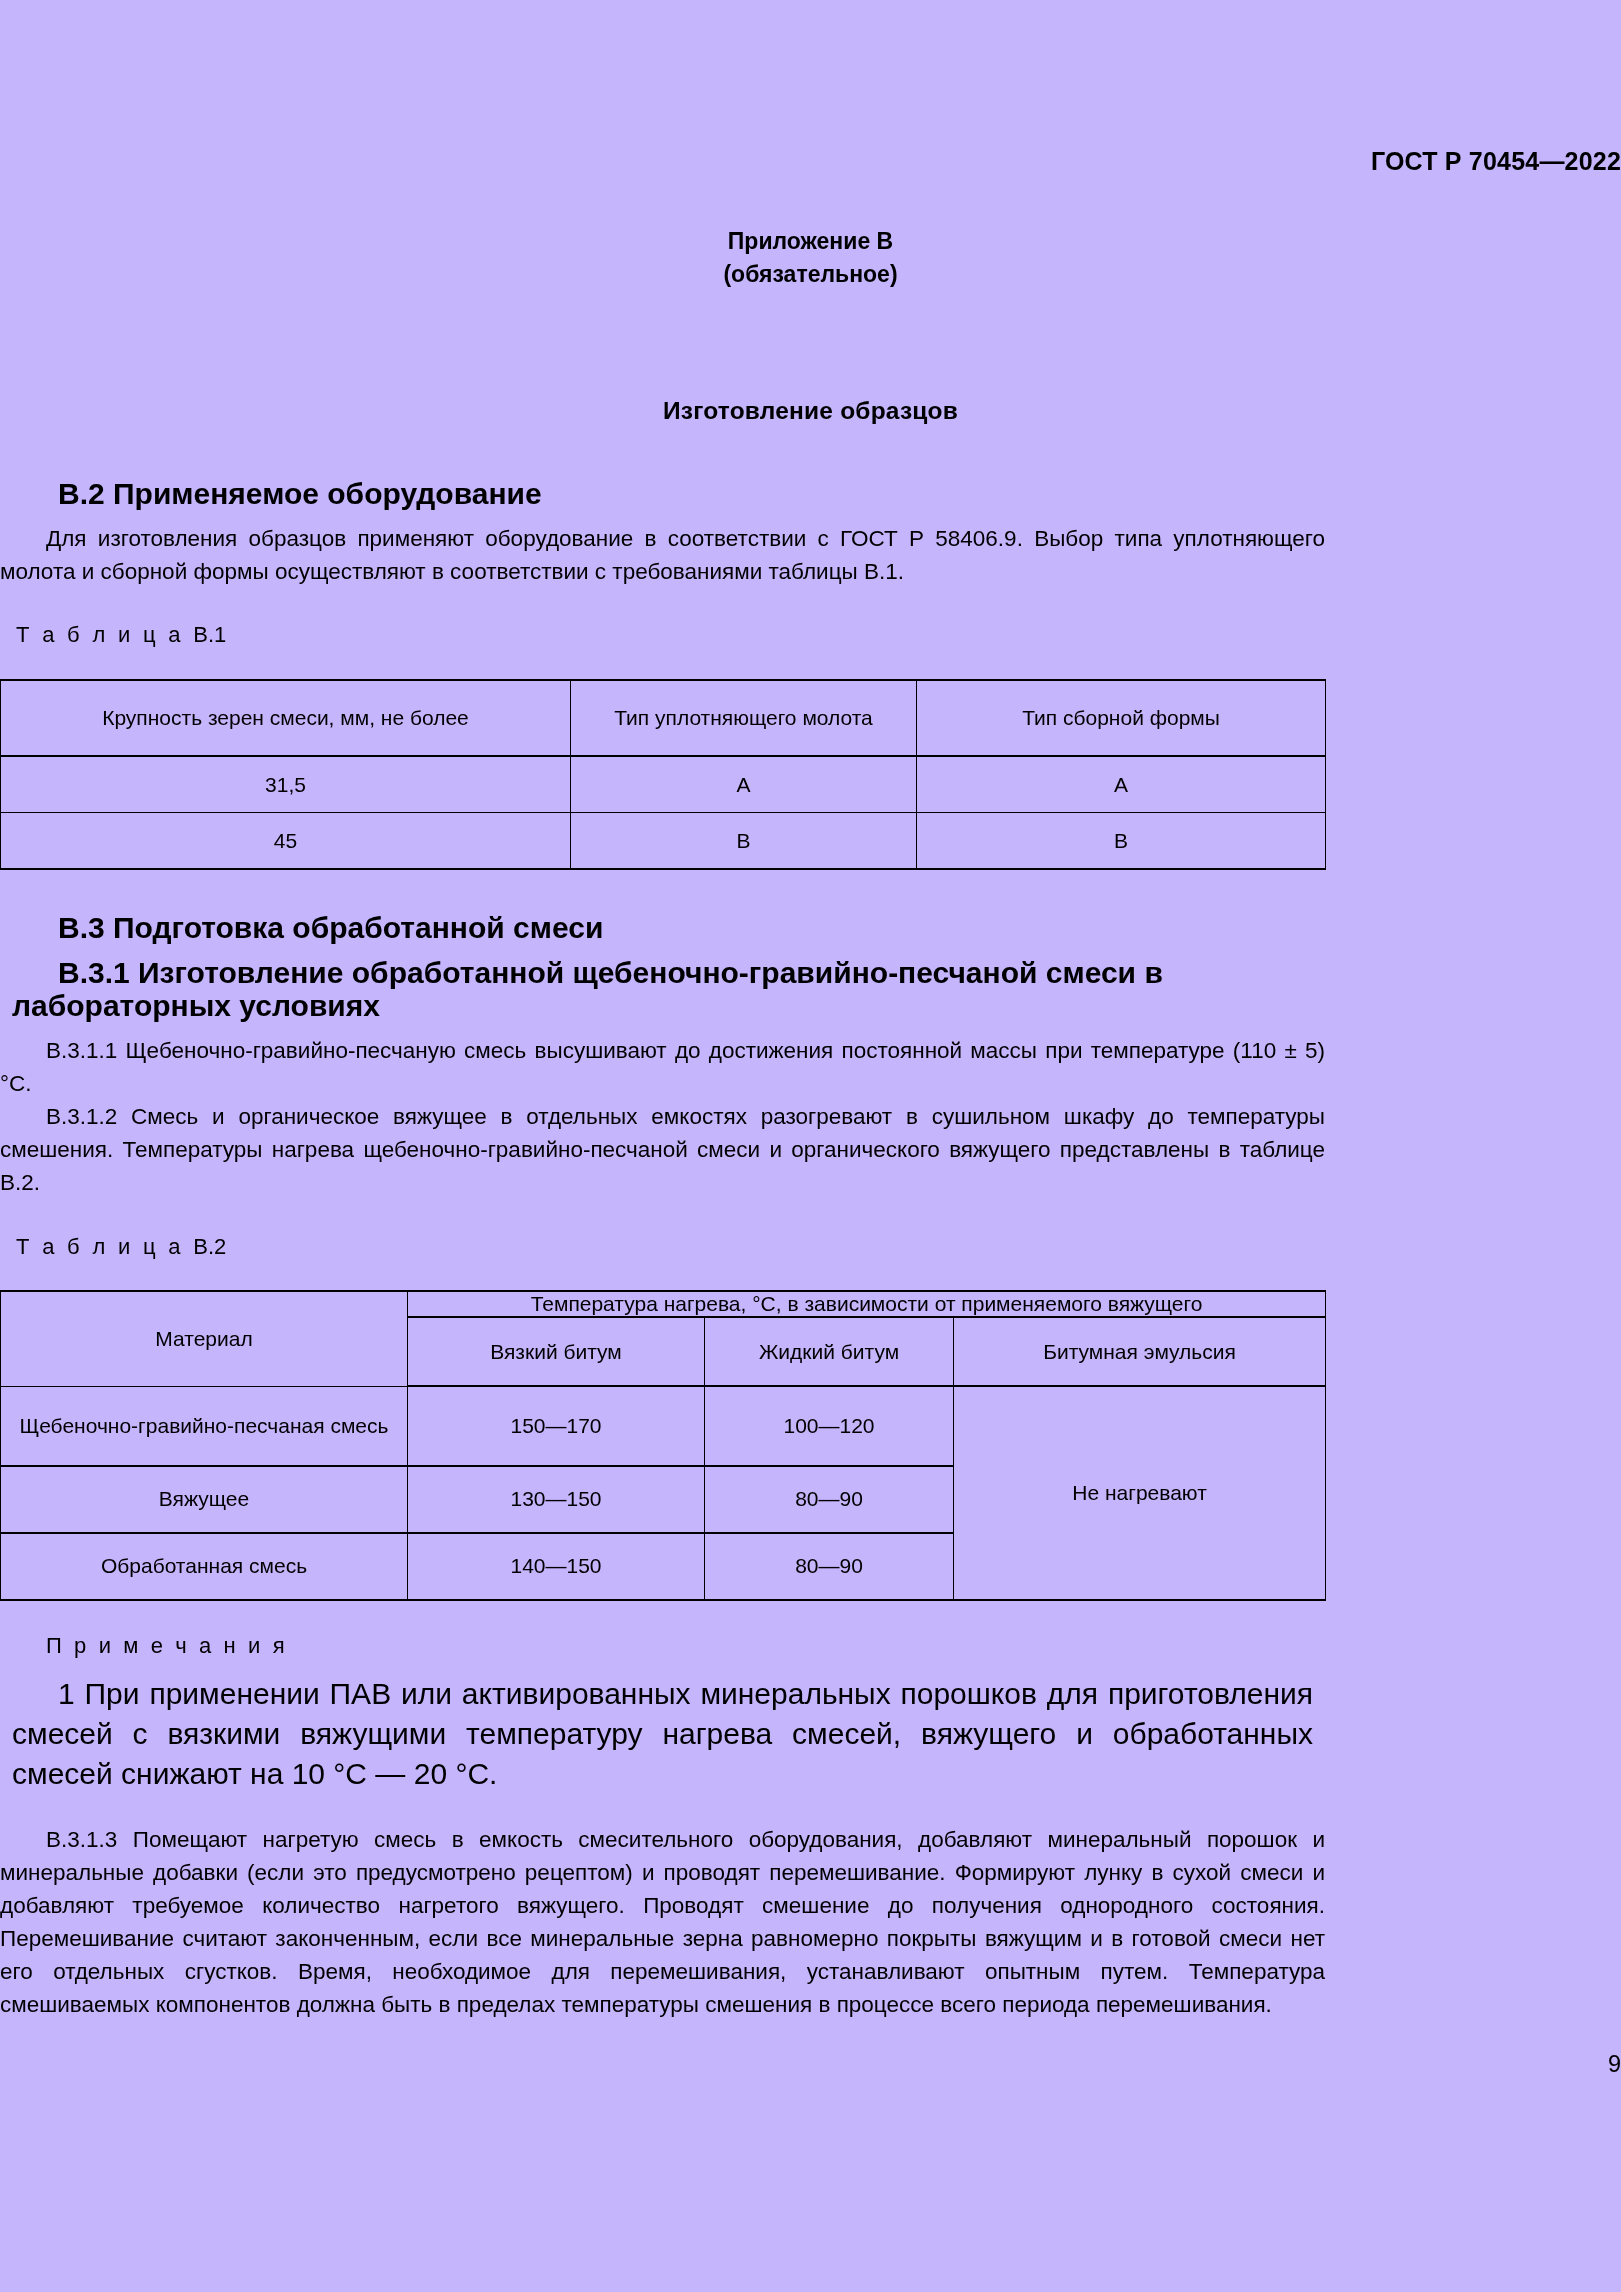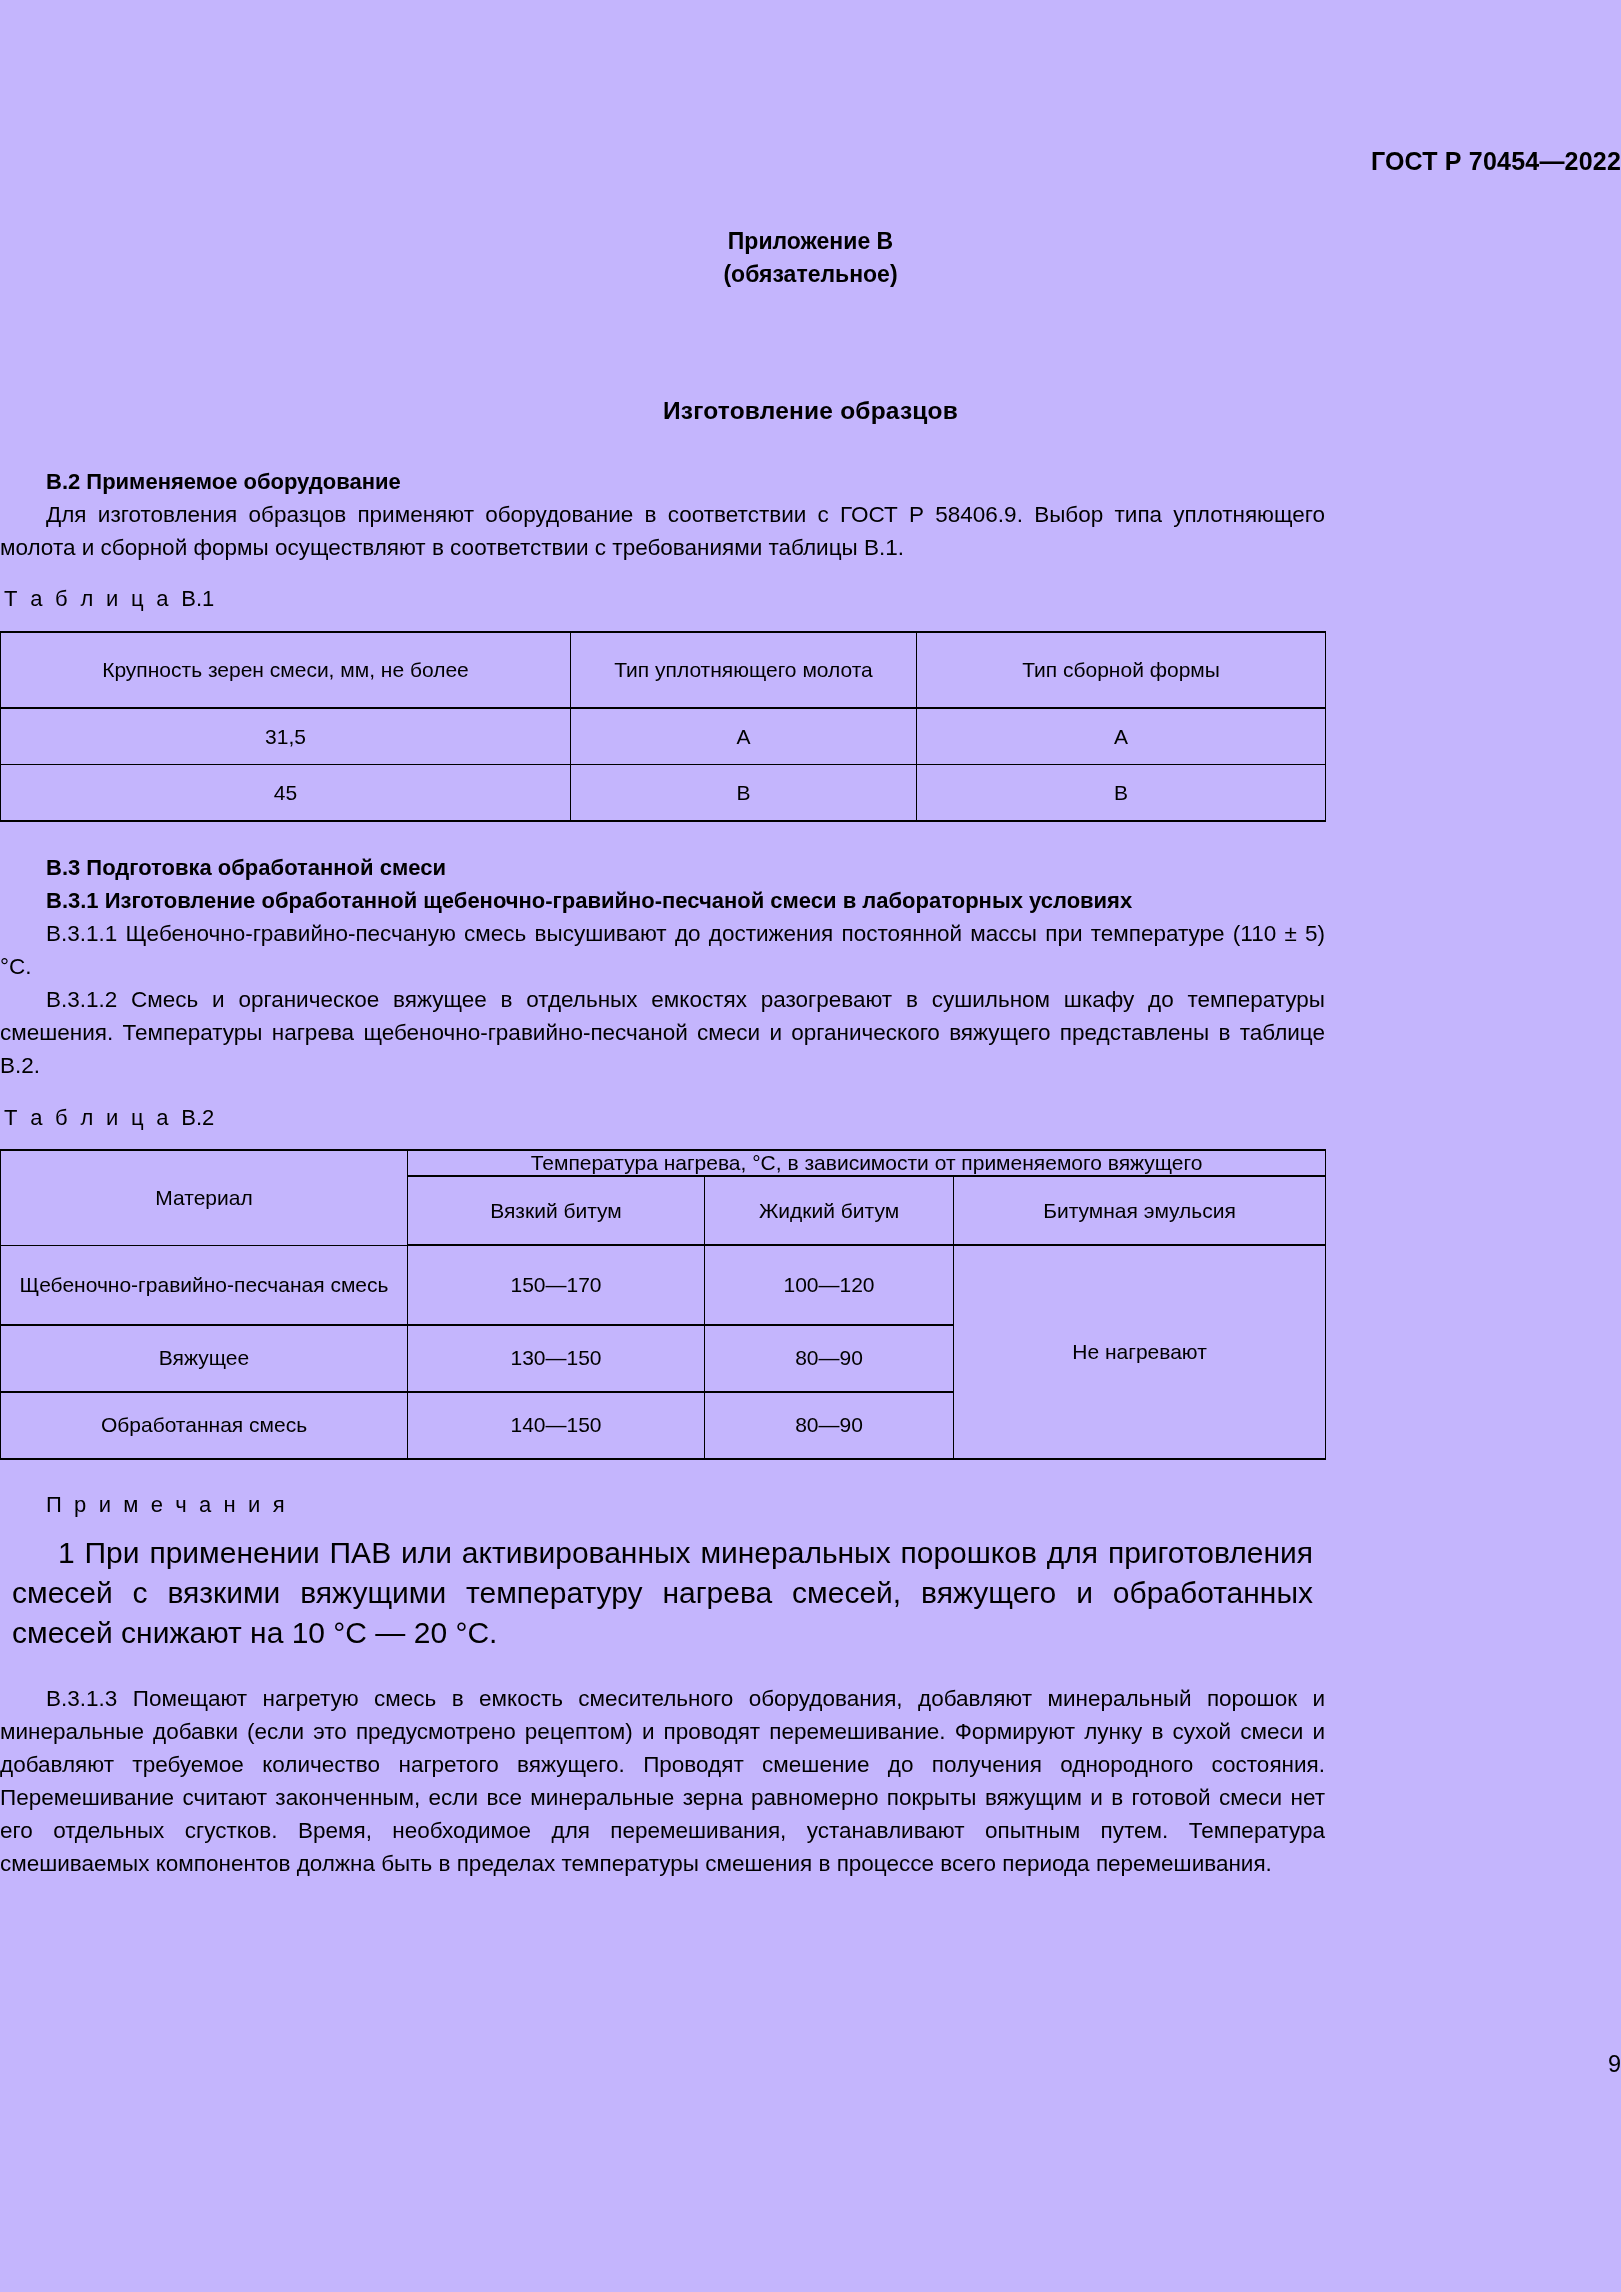--- a/index.html
+++ b/index.html
@@ -67,34 +67,34 @@
   }
   p.para {
     margin: 0;
     font-size: 22.5px;
     line-height: 33px;
     text-align: justify;
     text-indent: 46px;
     hyphens: manual;
   }
   p.heading {
-    margin: 0;
-    font-size: 22px;
+    margin: 12px;
+    font-size: 30px;
     line-height: 33px;
     font-weight: bold;
     text-indent: 46px;
   }
   .gap-sm { height: 13.7px; }
   .gap-md { height: 16.7px; }
   .gap-lg { height: 29px; }
 
   .table-caption {
     font-size: 22px;
     letter-spacing: 3.3px;
-    margin: 4px;
+    margin: 16px;
     line-height: 29px;
   }
   .table-caption .cap-num { letter-spacing: 0px; }
 
   
   table.gost {
     width: 1325px;
     border-collapse: collapse;
     table-layout: fixed;
     font-size: 21px;

